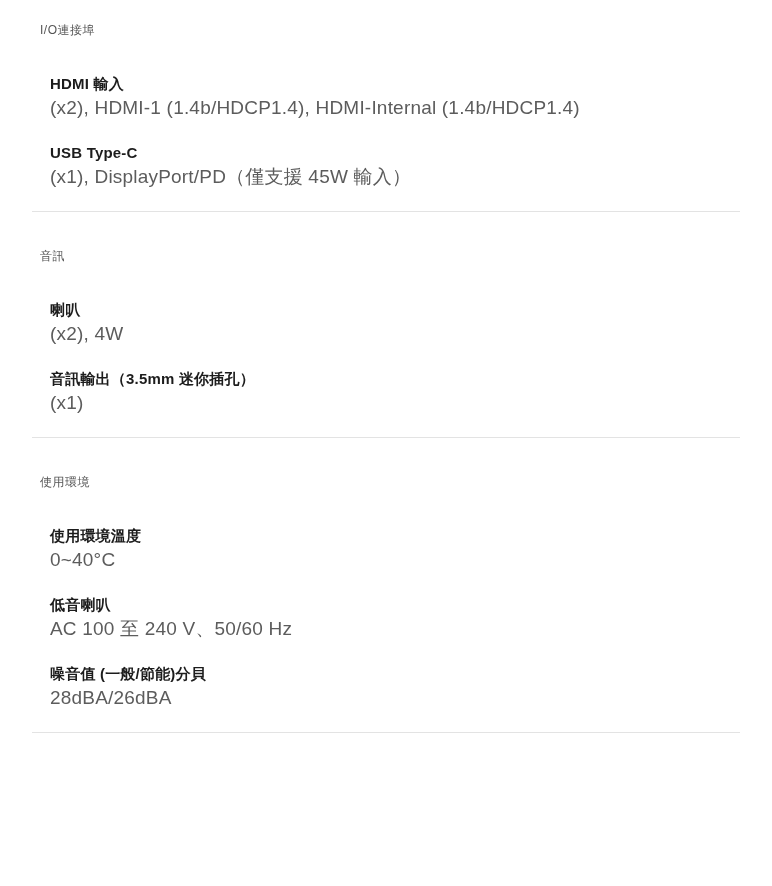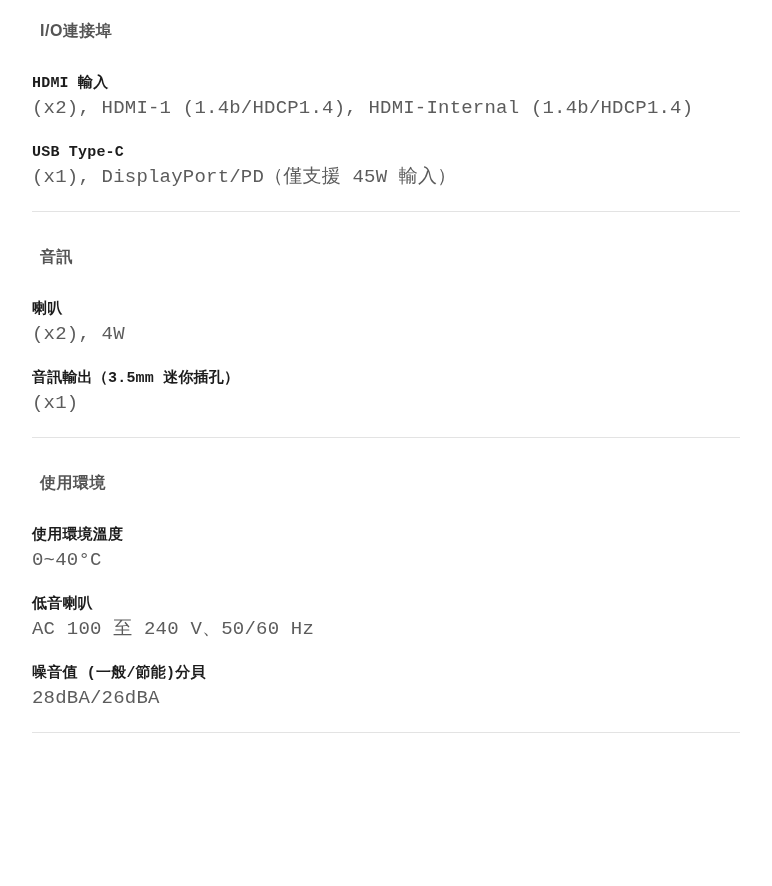--- a/index.html
+++ b/index.html
@@ -6,29 +6,29 @@
   html, body {
     width: 772px;
     background: #ffffff;
     font-family: "Liberation Sans", "DejaVu Sans", sans-serif;
   }
   body { height: 886px; overflow: hidden; }
   .spec-page { padding: 0 32px; }
   .spec-section { padding: 33px 0 22px; }
   .spec-section.first { padding-top: 19px; }
   .section-title {
-    font-size: 16px;
+    font-size: 12px;
     line-height: 23px;
-    font-weight: 700;
+    font-weight: 400;
     color: #555555;
     margin-left: 8px;
     margin-bottom: 30px;
     letter-spacing: 0.5px;
   }
-  .spec-item { margin-bottom: 21px; font-family: Liberation Mono, monospace; }
+  .spec-item { margin-left: 18px; margin-bottom: 21px; }
   .spec-item:last-child { margin-bottom: 0; }
   .spec-item-label {
     font-size: 15px;
     line-height: 24px;
     font-weight: 700;
     color: #1c1c1c;
     letter-spacing: 0.2px;
   }
   .spec-item-value {
     font-size: 19px;

